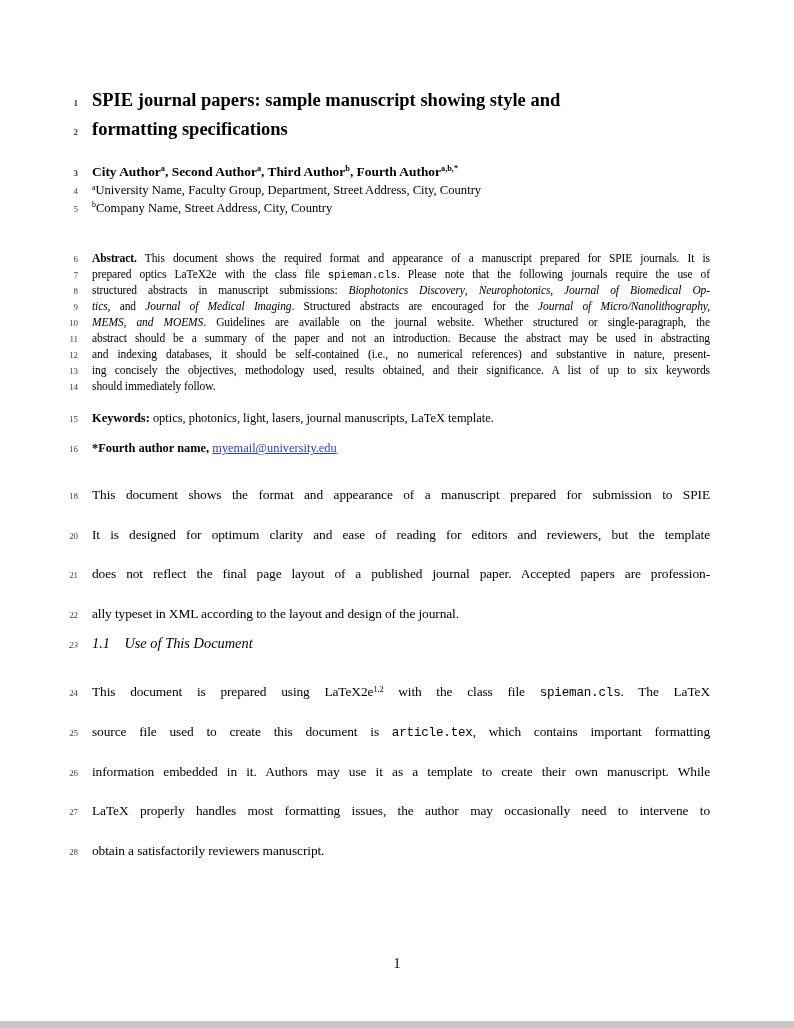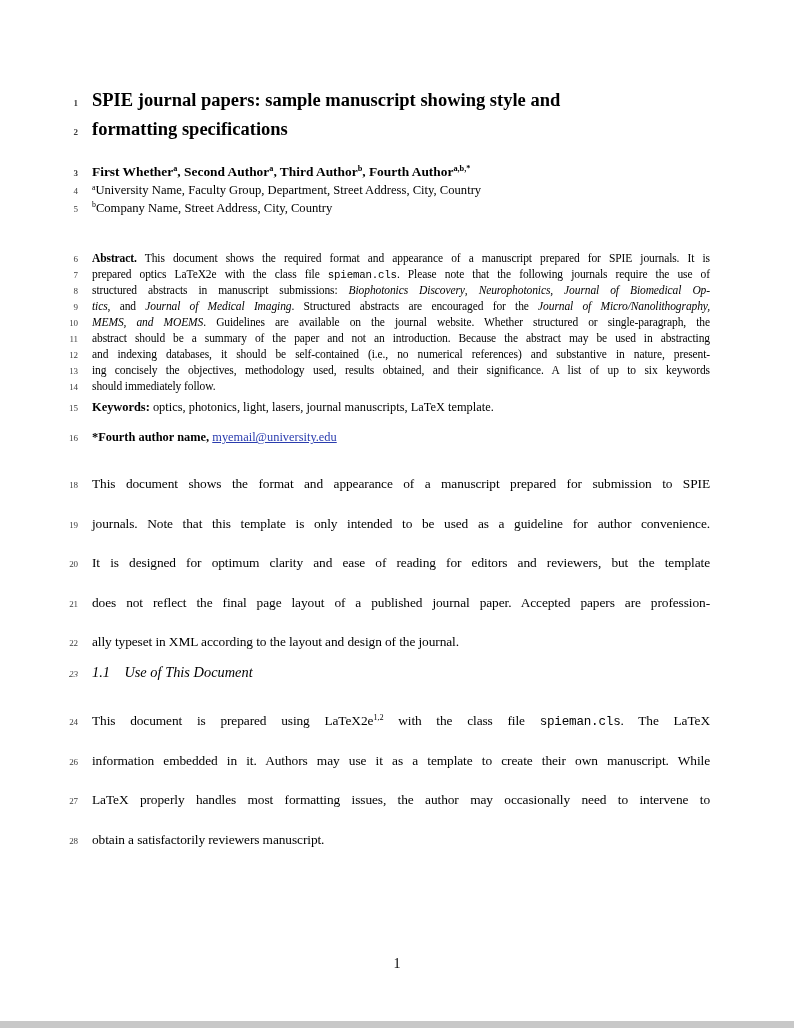--- a/index.html
+++ b/index.html
@@ -27,21 +27,21 @@
   a.link{text-decoration:underline;margin-top:28px;}
 
   .block.title{font-size:18.5px;font-weight:700;}
   .block.title .line{line-height:25.5px;}
   .block.authors{font-size:13.4px;font-weight:700;margin-top:18px;}
   .block.authors .line{line-height:18px;}
   .block.affiliations{font-size:12.6px;}
   .block.affiliations .line{line-height:16.5px;}
   .block.abstract{font-size:11.5px;letter-spacing:-0.1px;margin-top:34px;}
   .block.abstract .line{line-height:15px;}
-  .block.keywords{font-size:12.4px;margin-top:5px;}
+  .block.keywords{font-size:12.4px;margin-top:16px;}
   .block.keywords .line{line-height:15px;}
   .block.correspondence{font-size:12.4px;margin-top:14px;}
   .block.correspondence .line{line-height:15px;justify-content:flex-end;}
   .block.section-heading{font-size:14.6px;font-weight:700;margin-top:34px;}
   .block.section-heading .line{line-height:18px;}
   .block.paragraph{font-size:13.4px;letter-spacing:-0.1px;margin-top:19px;}
   .block.paragraph .line{line-height:37.6px;}
   .block.subsection-heading{font-size:14.4px;font-style:italic;}
   .block.subsection-heading .line{line-height:18px;}
 
@@ -59,21 +59,21 @@
           <span class="text"><span>SPIE journal papers: sample manuscript showing style and</span></span>
         </div>
         <div class="line">
           <span class="lineno">2</span>
           <span class="text"><span>formatting specifications</span></span>
         </div>
       </div>
       <div class="block authors">
         <div class="line">
           <span class="lineno">3</span>
-          <span class="text"><span>First Whether</span><sup>a</sup><span>, Second Author</span><sup>a</sup><span>, Third Author</span><sup>b</sup><span>, Fourth Author</span><sup>a,b,*</sup></span>
+          <span class="text"><span>City Author</span><sup>a</sup><span>, Second Author</span><sup>a</sup><span>, Third Author</span><sup>b</sup><span>, Fourth Author</span><sup>a,b,*</sup></span>
         </div>
       </div>
       <div class="block affiliations">
         <div class="line">
           <span class="lineno">4</span>
           <span class="text"><sup>a</sup><span>University Name, Faculty Group, Department, Street Address, City, Country</span></span>
         </div>
         <div class="line">
           <span class="lineno">5</span>
           <span class="text"><sup>b</sup><span>Company Name, Street Address, City, Country</span></span>
@@ -128,24 +128,20 @@
           <span class="lineno">16</span>
           <span class="text"><span class="b">*Fourth author name, </span><a href="#" class="link" style="color: rgb(42, 60, 174);">myemail@university.edu</a></span>
         </div>
       </div>
       <div class="block paragraph">
         <div class="line just">
           <span class="lineno">18</span>
           <span class="text"><span>This document shows the format and appearance of a manuscript prepared for submission to SPIE</span></span>
         </div>
         <div class="line just">
-          <span class="lineno">19</span>
-          <span class="text"><span>journals. Note that this template is only intended to be used as a guideline for author convenience.</span></span>
-        </div>
-        <div class="line just">
           <span class="lineno">20</span>
           <span class="text"><span>It is designed for optimum clarity and ease of reading for editors and reviewers, but the template</span></span>
         </div>
         <div class="line just">
           <span class="lineno">21</span>
           <span class="text"><span>does not reflect the final page layout of a published journal paper. Accepted papers are profession-</span></span>
         </div>
         <div class="line">
           <span class="lineno">22</span>
           <span class="text"><span>ally typeset in XML according to the layout and design of the journal.</span></span>
@@ -156,20 +152,24 @@
           <span class="lineno">23</span>
           <span class="text"><span>1.1 Use of This Document</span></span>
         </div>
       </div>
       <div class="block paragraph">
         <div class="line just">
           <span class="lineno">24</span>
           <span class="text"><span>This document is prepared using LaTeX2e</span><sup>1,2</sup><span> with the class file </span><span class="m">spieman.cls</span><span>. The LaTeX</span></span>
         </div>
         <div class="line just">
+          <span class="lineno">25</span>
+          <span class="text"><span>source file used to create this document is </span><span class="m">article.tex</span><span>, which contains important formatting</span></span>
+        </div>
+        <div class="line just">
           <span class="lineno">26</span>
           <span class="text"><span>information embedded in it. Authors may use it as a template to create their own manuscript. While</span></span>
         </div>
         <div class="line just">
           <span class="lineno">27</span>
           <span class="text"><span>LaTeX properly handles most formatting issues, the author may occasionally need to intervene to</span></span>
         </div>
         <div class="line">
           <span class="lineno">28</span>
           <span class="text"><span>obtain a satisfactorily reviewers manuscript.</span></span>

